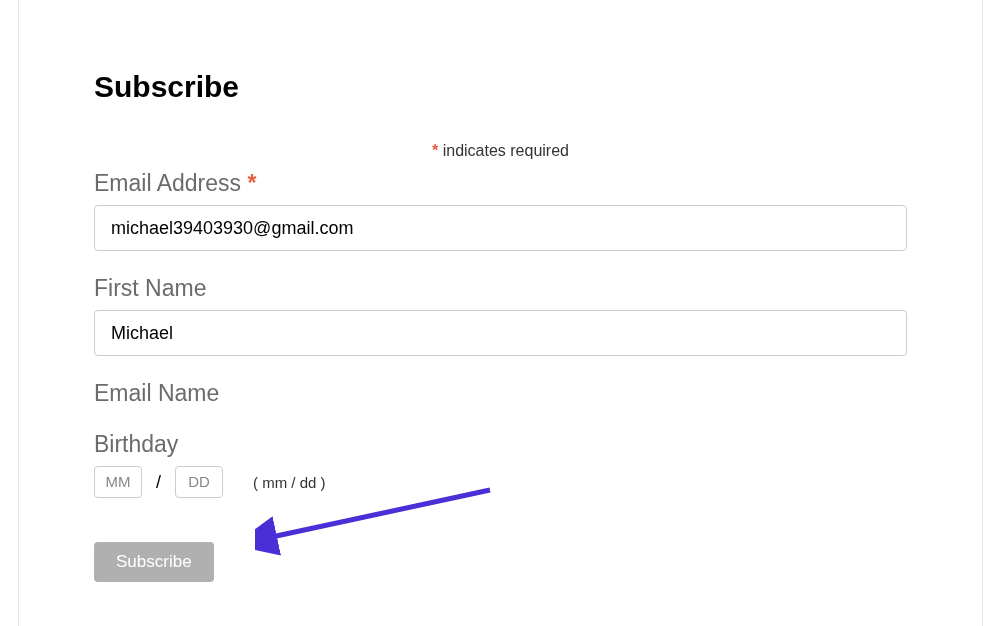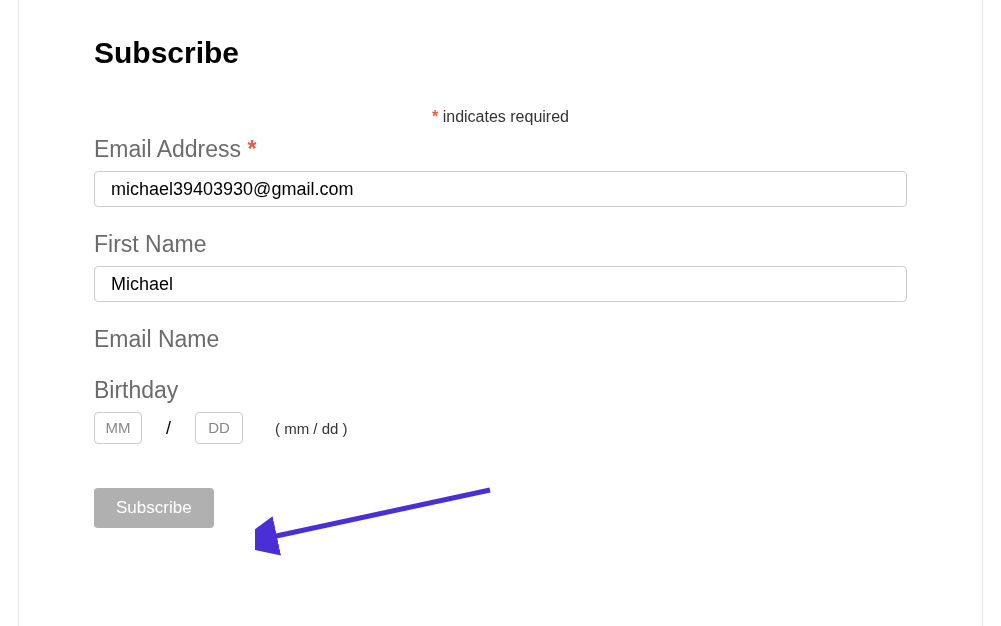--- a/index.html
+++ b/index.html
@@ -24,21 +24,21 @@
     }
     .outer-border-right {
       position: absolute;
       right: 18px;
       top: 0;
       bottom: 0;
       width: 1px;
       background: #e6e6e6;
     }
     .container {
-      padding: 36px 94px 0 94px;
+      padding: 70px 94px 0 94px;
     }
     .heading {
       font-size: 30px;
       font-weight: 700;
       color: #000;
       margin-bottom: 38px;
     }
     .required-note {
       text-align: center;
       font-size: 16px;
@@ -53,33 +53,33 @@
       margin-bottom: 24px;
     }
     .label {
       display: block;
       font-size: 23px;
       color: #6b6b6b;
       margin-bottom: 8px;
     }
     .text-input {
       width: 100%;
-      height: 36px;
+      height: 46px;
       padding: 0 16px;
       font-size: 18px;
       color: #000;
       border: 1px solid #cccccc;
       border-radius: 4px;
       outline: none;
       font-family: inherit;
     }
     .birthday-row {
       display: flex;
       align-items: center;
-      gap: 24px;
+      gap: 14px;
     }
     .date-input {
       width: 48px;
       height: 32px;
       text-align: center;
       font-size: 16px;
       color: #000;
       border: 1px solid #cccccc;
       border-radius: 4px;
       outline: none;
@@ -89,21 +89,21 @@
       color: #888;
       font-size: 15px;
     }
     .slash {
       font-size: 18px;
       color: #000;
     }
     .date-hint {
       font-size: 15px;
       color: #333;
-      margin-left: 8px;
+      margin-left: 16px;
     }
     .subscribe-btn {
       display: inline-block;
       margin-top: 20px;
       padding: 10px 22px;
       background: #b0b0b0;
       color: #ffffff;
       font-size: 17px;
       border: none;
       border-radius: 4px;

